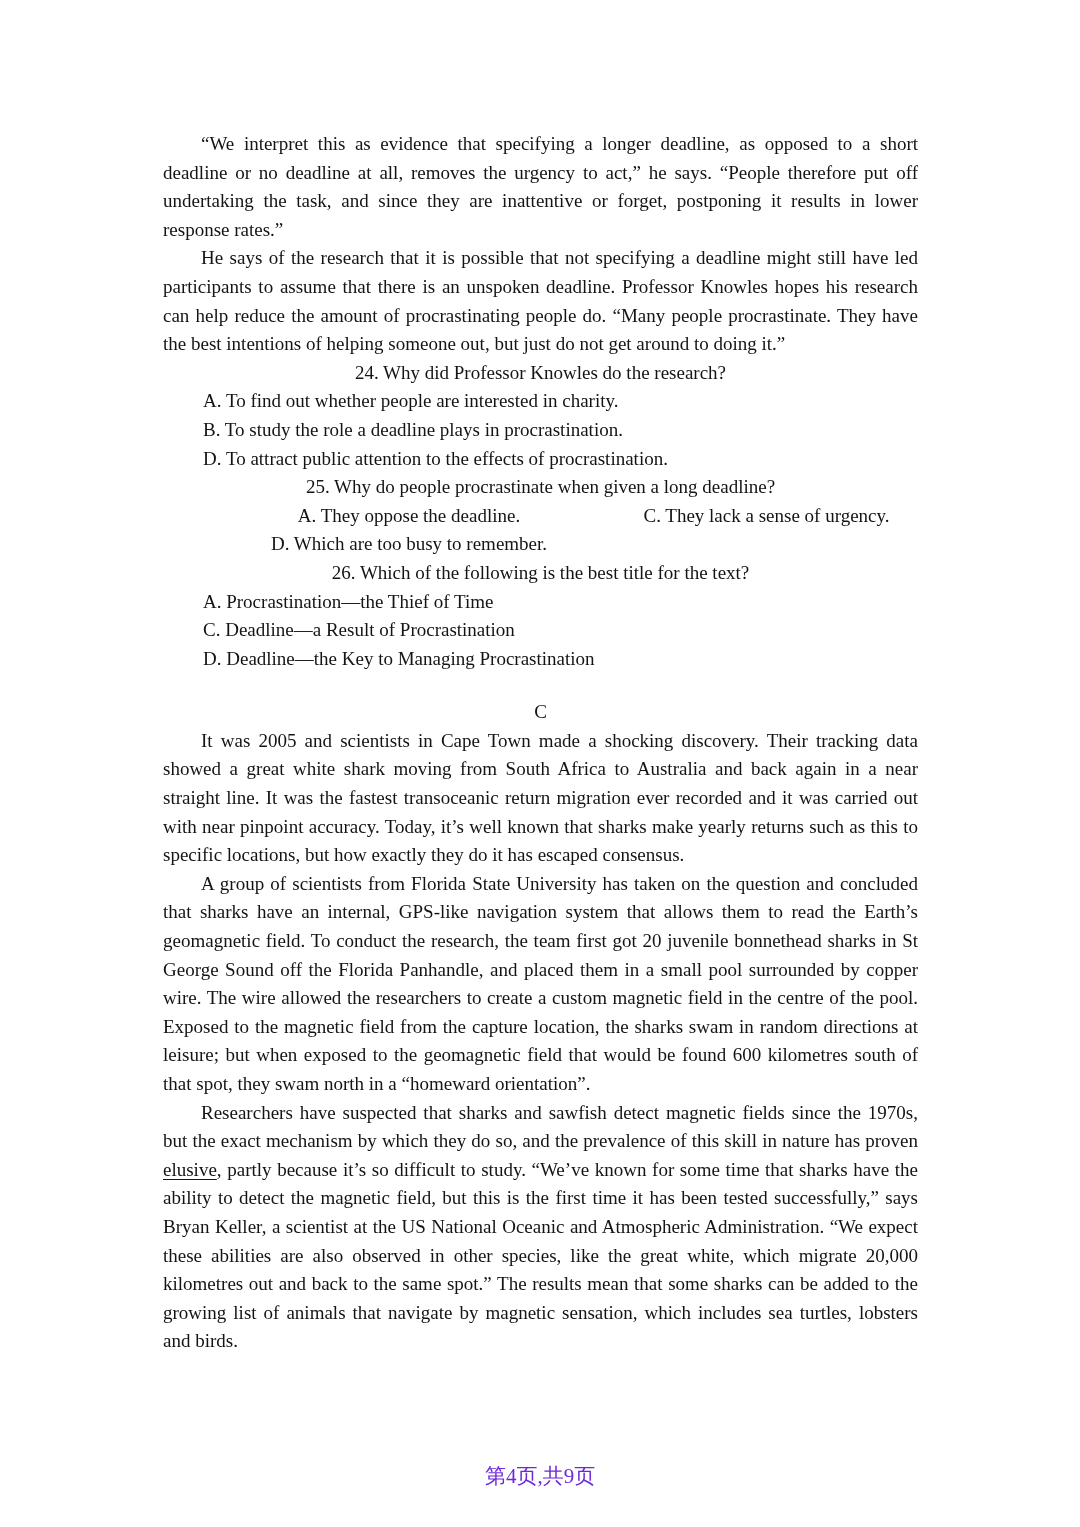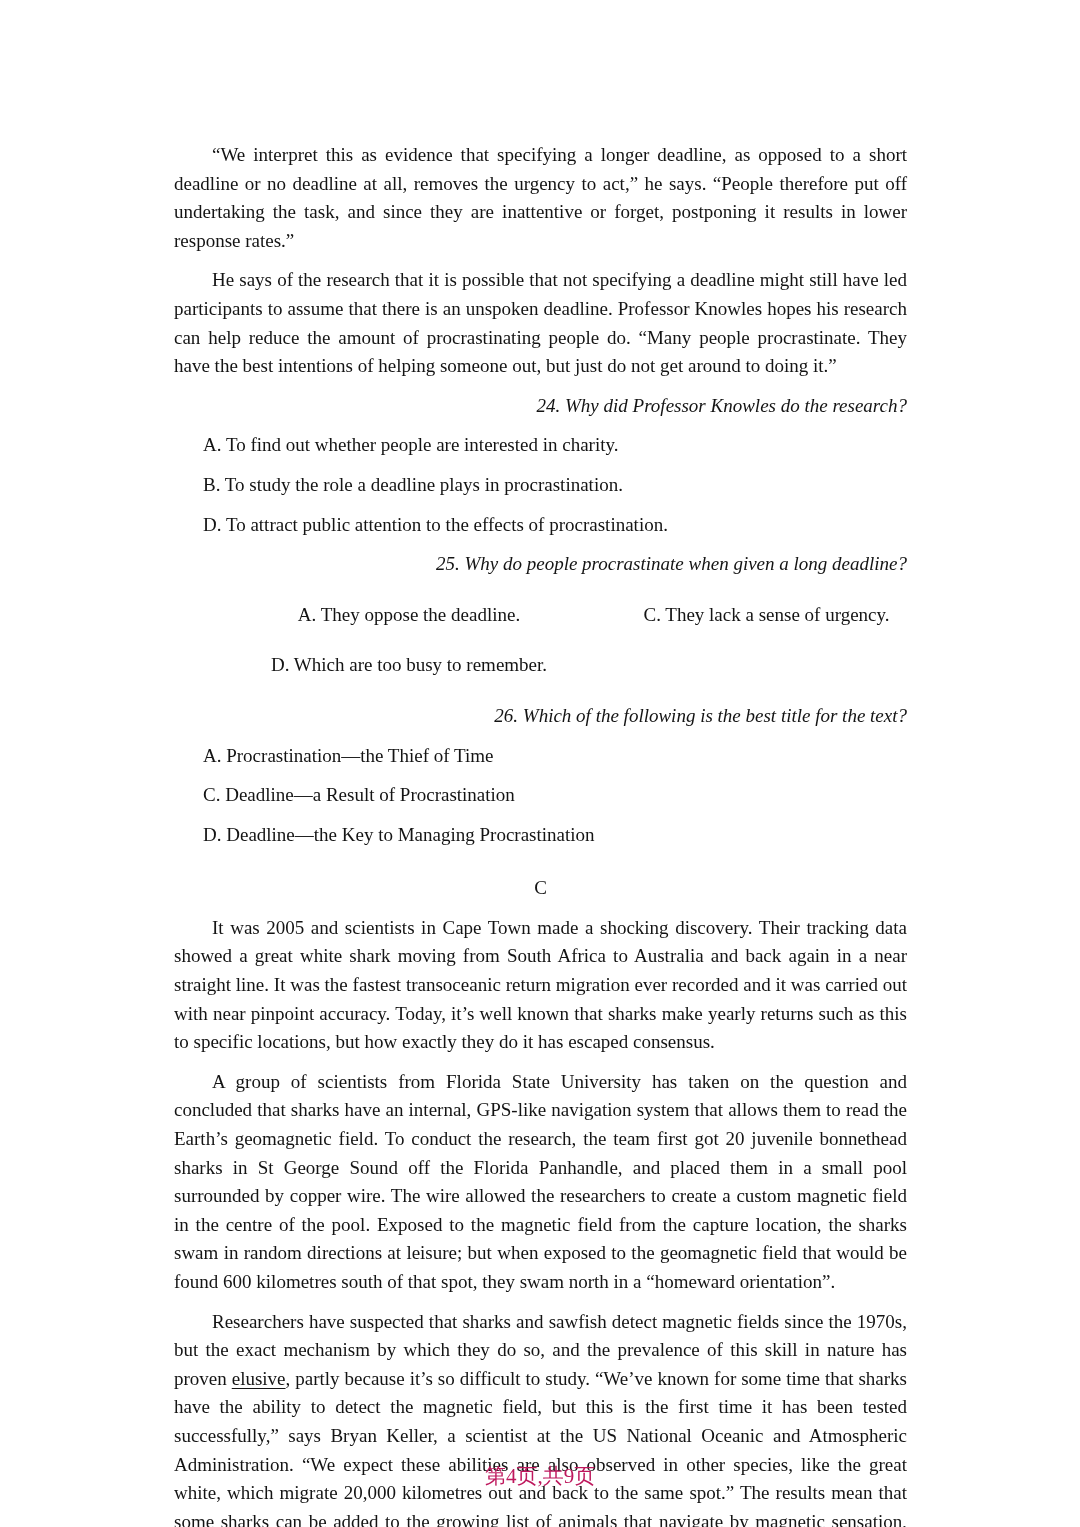--- a/index.html
+++ b/index.html
@@ -19,30 +19,29 @@
     line-height: 28.6px;
     overflow: hidden;
   }
   .content {
     position: absolute;
     top: 130px;
     left: 163px;
     width: 755px;
   }
   p {
-    margin: 11px;
+    margin: 0;
     padding: 0;
   }
   .para {
     text-align: justify;
     text-indent: 38px;
   }
   .stem {
-    text-align: right;
-    font-style: italic;
+    text-align: center;
   }
   .option {
     margin-left: 40px;
     font-family: Liberation Serif, serif;
   }
   .options-2col {
     margin-left: 40px;
     display: grid;
     grid-template-columns: 412px 1fr;
     text-align: center;
@@ -59,21 +58,21 @@
     text-underline-offset: 3px;
   }
   .footer {
     position: absolute;
     left: 0;
     bottom: 36px;
     width: 100%;
     text-align: center;
     font-size: 21px;
     line-height: 30px;
-    color: #be185d;
+    color: #6d28d9;
   }
 </style>
 </head>
 <body>
 
 <div class="page">
   <div class="content">
 
     <p class="para">“We interpret this as evidence that specifying a longer deadline, as opposed to a short deadline or no deadline at all, removes the urgency to act,” he says. “People therefore put off undertaking the task, and since they are inattentive or forget, postponing it results in lower response rates.”</p>
     <p class="para">He says of the research that it is possible that not specifying a deadline might still have led participants to assume that there is an unspoken deadline. Professor Knowles hopes his research can help reduce the amount of procrastinating people do. “Many people procrastinate. They have the best intentions of helping someone out, but just do not get around to doing it.”</p>

